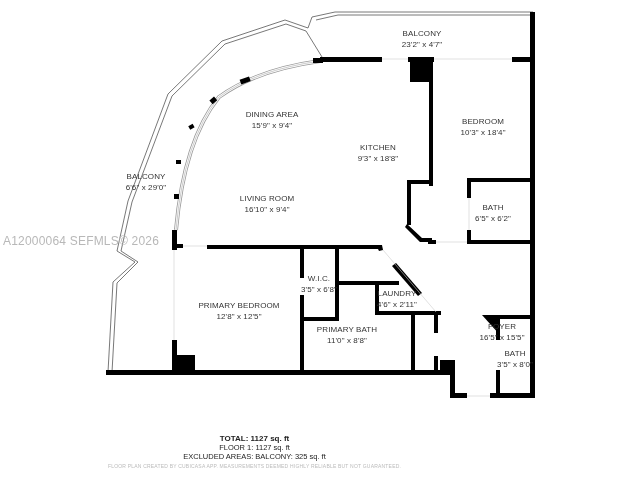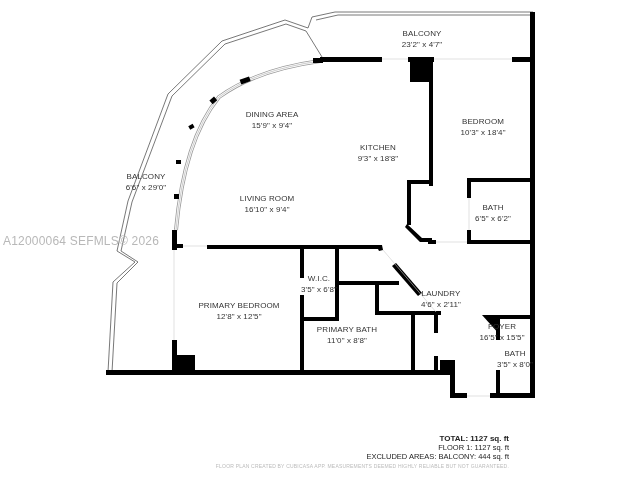--- a/index.html
+++ b/index.html
@@ -2,21 +2,21 @@
 <html><head>
   <meta charset="utf-8">
   <style>
     html, body { margin: 0; padding: 0; background: #ffffff; }
     body { width: 640px; height: 480px; position: relative; overflow: hidden; font-family: "Liberation Sans", sans-serif; }
     #plan { position: absolute; left: 0; top: 0; width: 640px; height: 480px; }
     .room-label { position: absolute; text-align: center; color: #333; font-size: 8px; line-height: 11px; white-space: nowrap; transform: translateX(-50%); letter-spacing: 0.1px; }
     .room-label .name { display: block; }
     .room-label .dim { display: block; }
     .watermark { position: absolute; left: 3px; top: 234px; font-size: 12px; color: #b8b8b8; letter-spacing: 0.2px; white-space: nowrap; }
-    .sum-line { position: absolute; left: 0; width: 509px; text-align: right; font-size: 7.5px; color: #222; white-space: nowrap; }
+    .sum-line { position: absolute; left: 0; width: 509px; text-align: center; font-size: 7.5px; color: #222; white-space: nowrap; }
     .sum-total { top: 434px; font-weight: bold; font-size: 8px; }
     .sum-floor { top: 443px; }
     .sum-excl { top: 452px; }
     .sum-disclaimer { top: 463px; font-size: 5px; color: #bbb; letter-spacing: 0.2px; }
   </style>
 </head>
 <body>
 
 <svg id="plan" viewBox="0 0 640 480" xmlns="http://www.w3.org/2000/svg">
 
@@ -138,33 +138,33 @@
   <span class="dim">6'5" x 6'2"</span>
 </div>
 <div class="room-label" style="left:319px; top:273px;">
   <span class="name">W.I.C.</span>
   <span class="dim">3'5" x 6'8"</span>
 </div>
 <div class="room-label" style="left:239px; top:300px;">
   <span class="name">PRIMARY BEDROOM</span>
   <span class="dim">12'8" x 12'5"</span>
 </div>
-<div class="room-label" style="left:397px; top:288px;margin-left:44px;">
+<div class="room-label" style="left:397px; top:288px;">
   <span class="name">LAUNDRY</span>
   <span class="dim">4'6" x 2'11"</span>
 </div>
 <div class="room-label" style="left:347px; top:324px;">
   <span class="name">PRIMARY BATH</span>
   <span class="dim">11'0" x 8'8"</span>
 </div>
 <div class="room-label" style="left:466px; top:321px;margin-left:36px;">
   <span class="name">FOYER</span>
   <span class="dim">16'5" x 15'5"</span>
 </div>
 <div class="room-label" style="left:515px; top:348px;">
   <span class="name">BATH</span>
   <span class="dim">3'5" x 8'0"</span>
 </div>
 
 <div class="sum-line sum-total">TOTAL: 1127 sq. ft</div>
 <div class="sum-line sum-floor">FLOOR 1: 1127 sq. ft</div>
-<div class="sum-line sum-excl">EXCLUDED AREAS: BALCONY: 444 sq. ft</div>
+<div class="sum-line sum-excl">EXCLUDED AREAS: BALCONY: 325 sq. ft</div>
 <div class="sum-line sum-disclaimer">FLOOR PLAN CREATED BY CUBICASA APP. MEASUREMENTS DEEMED HIGHLY RELIABLE BUT NOT GUARANTEED.</div>
 
 </body></html>

